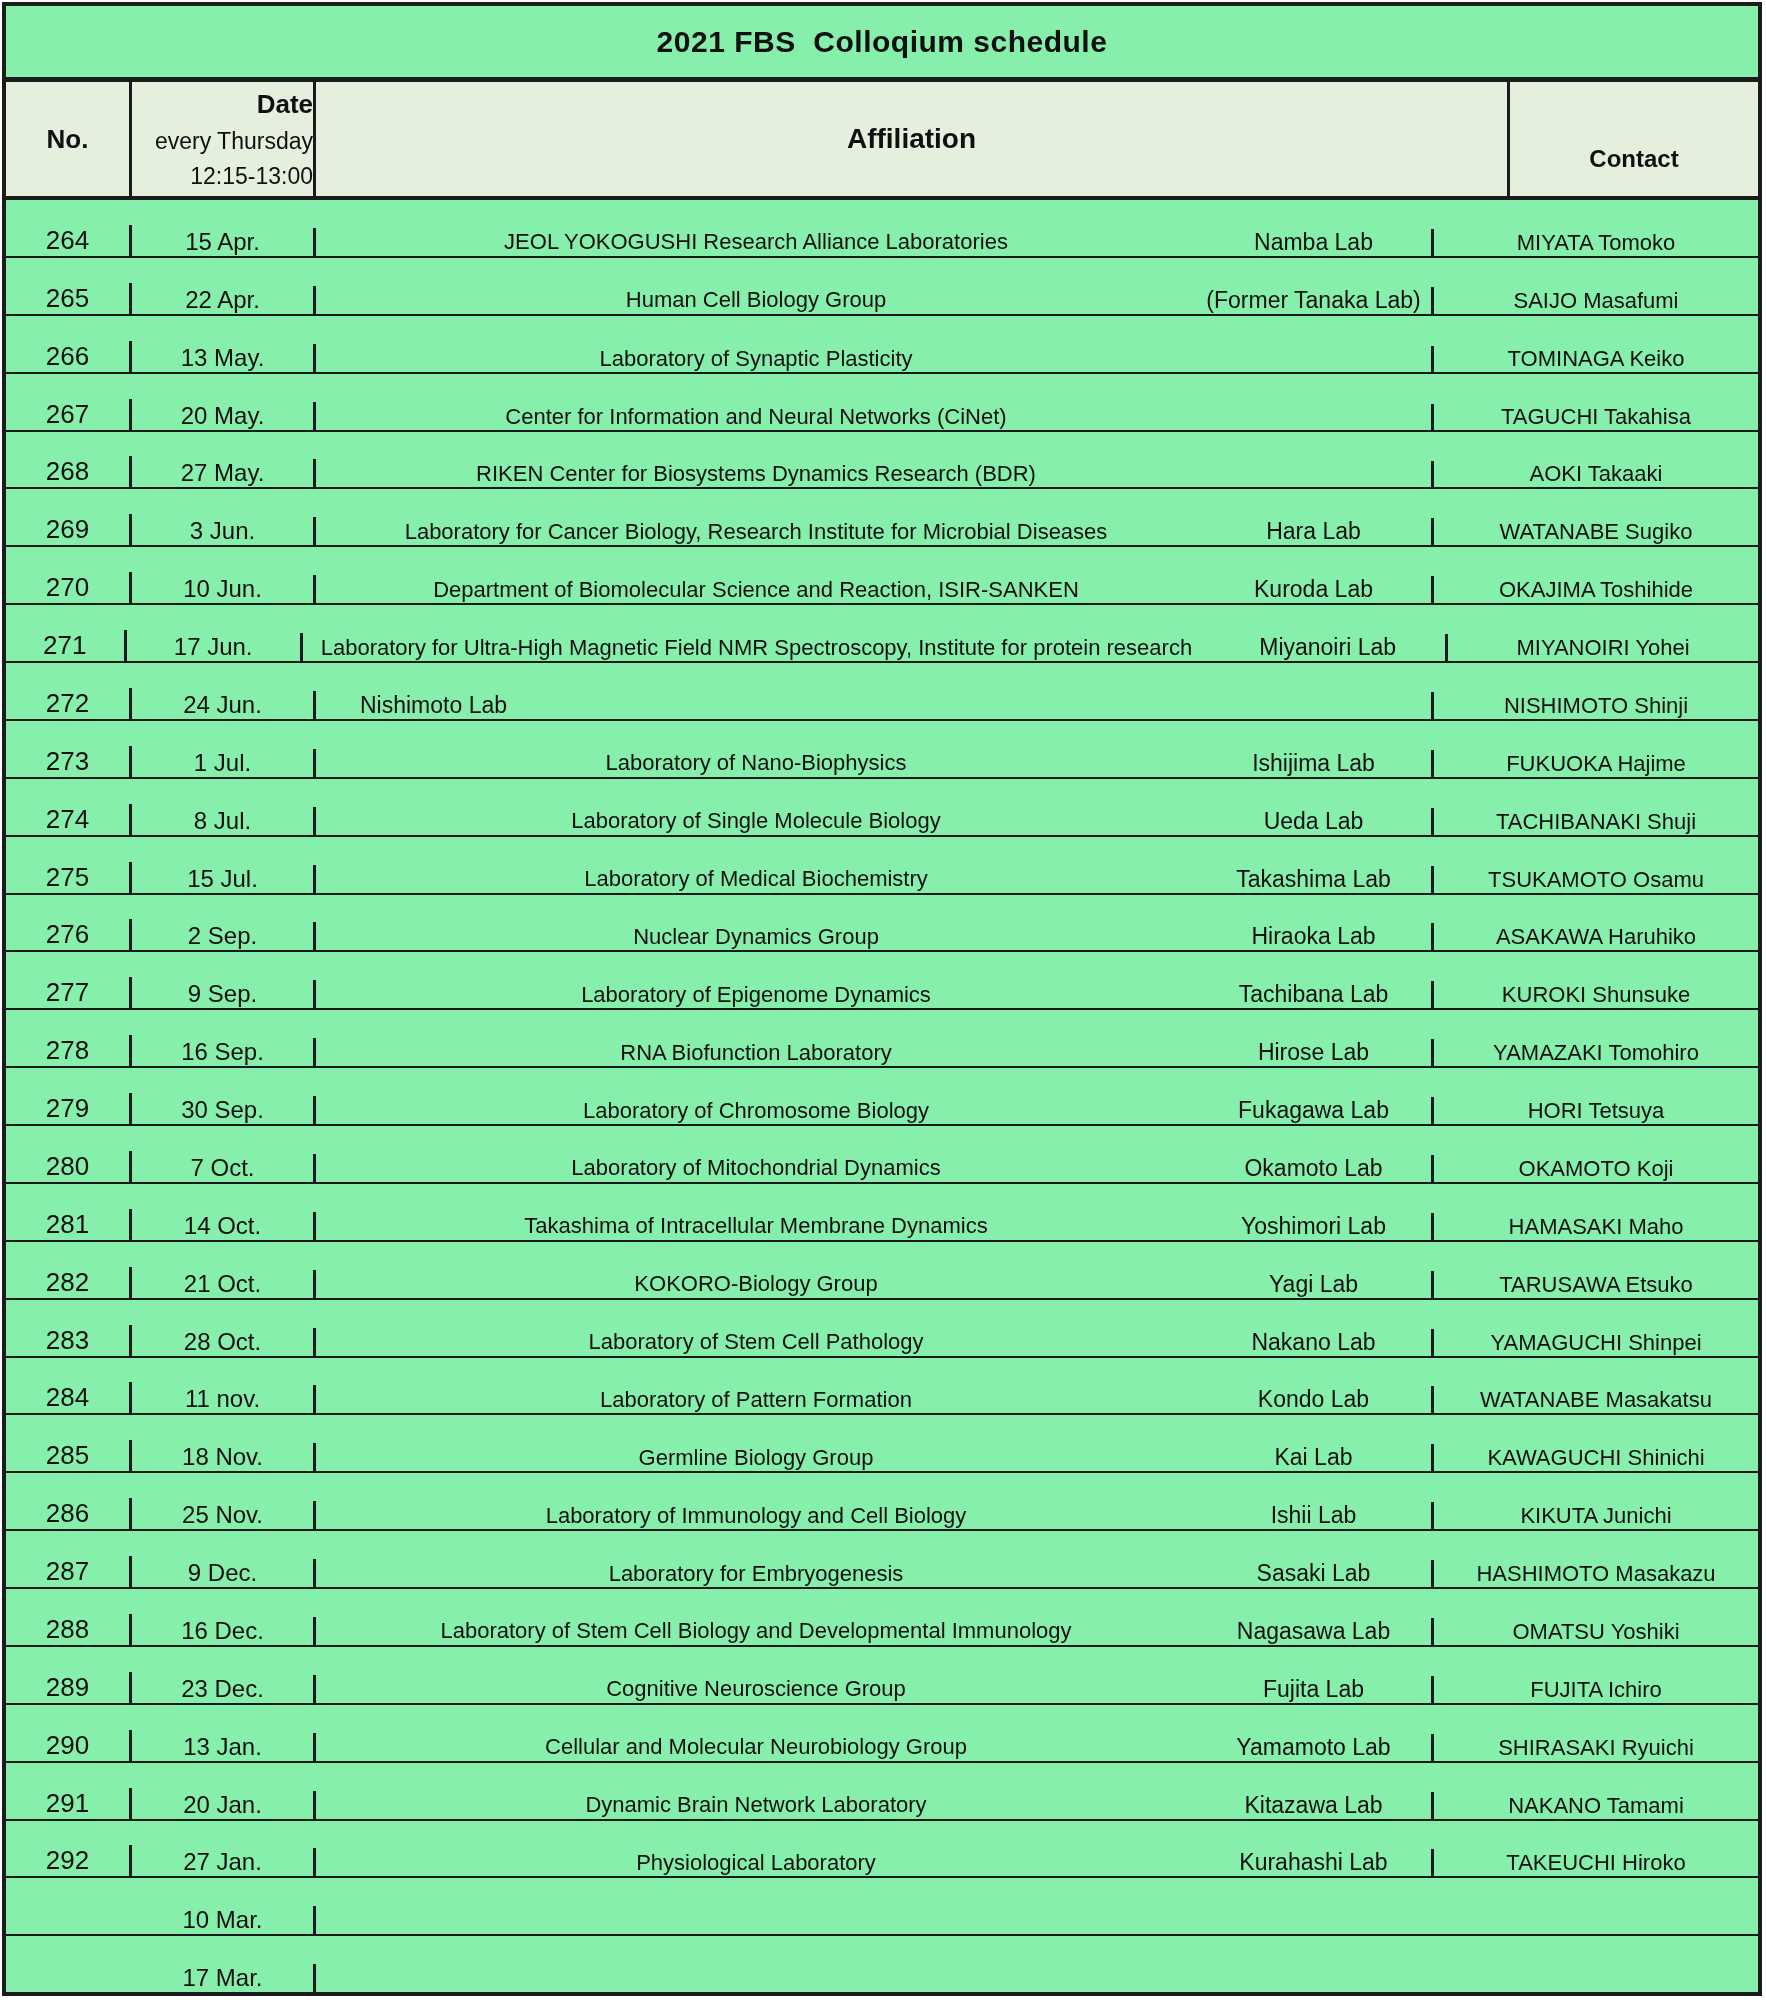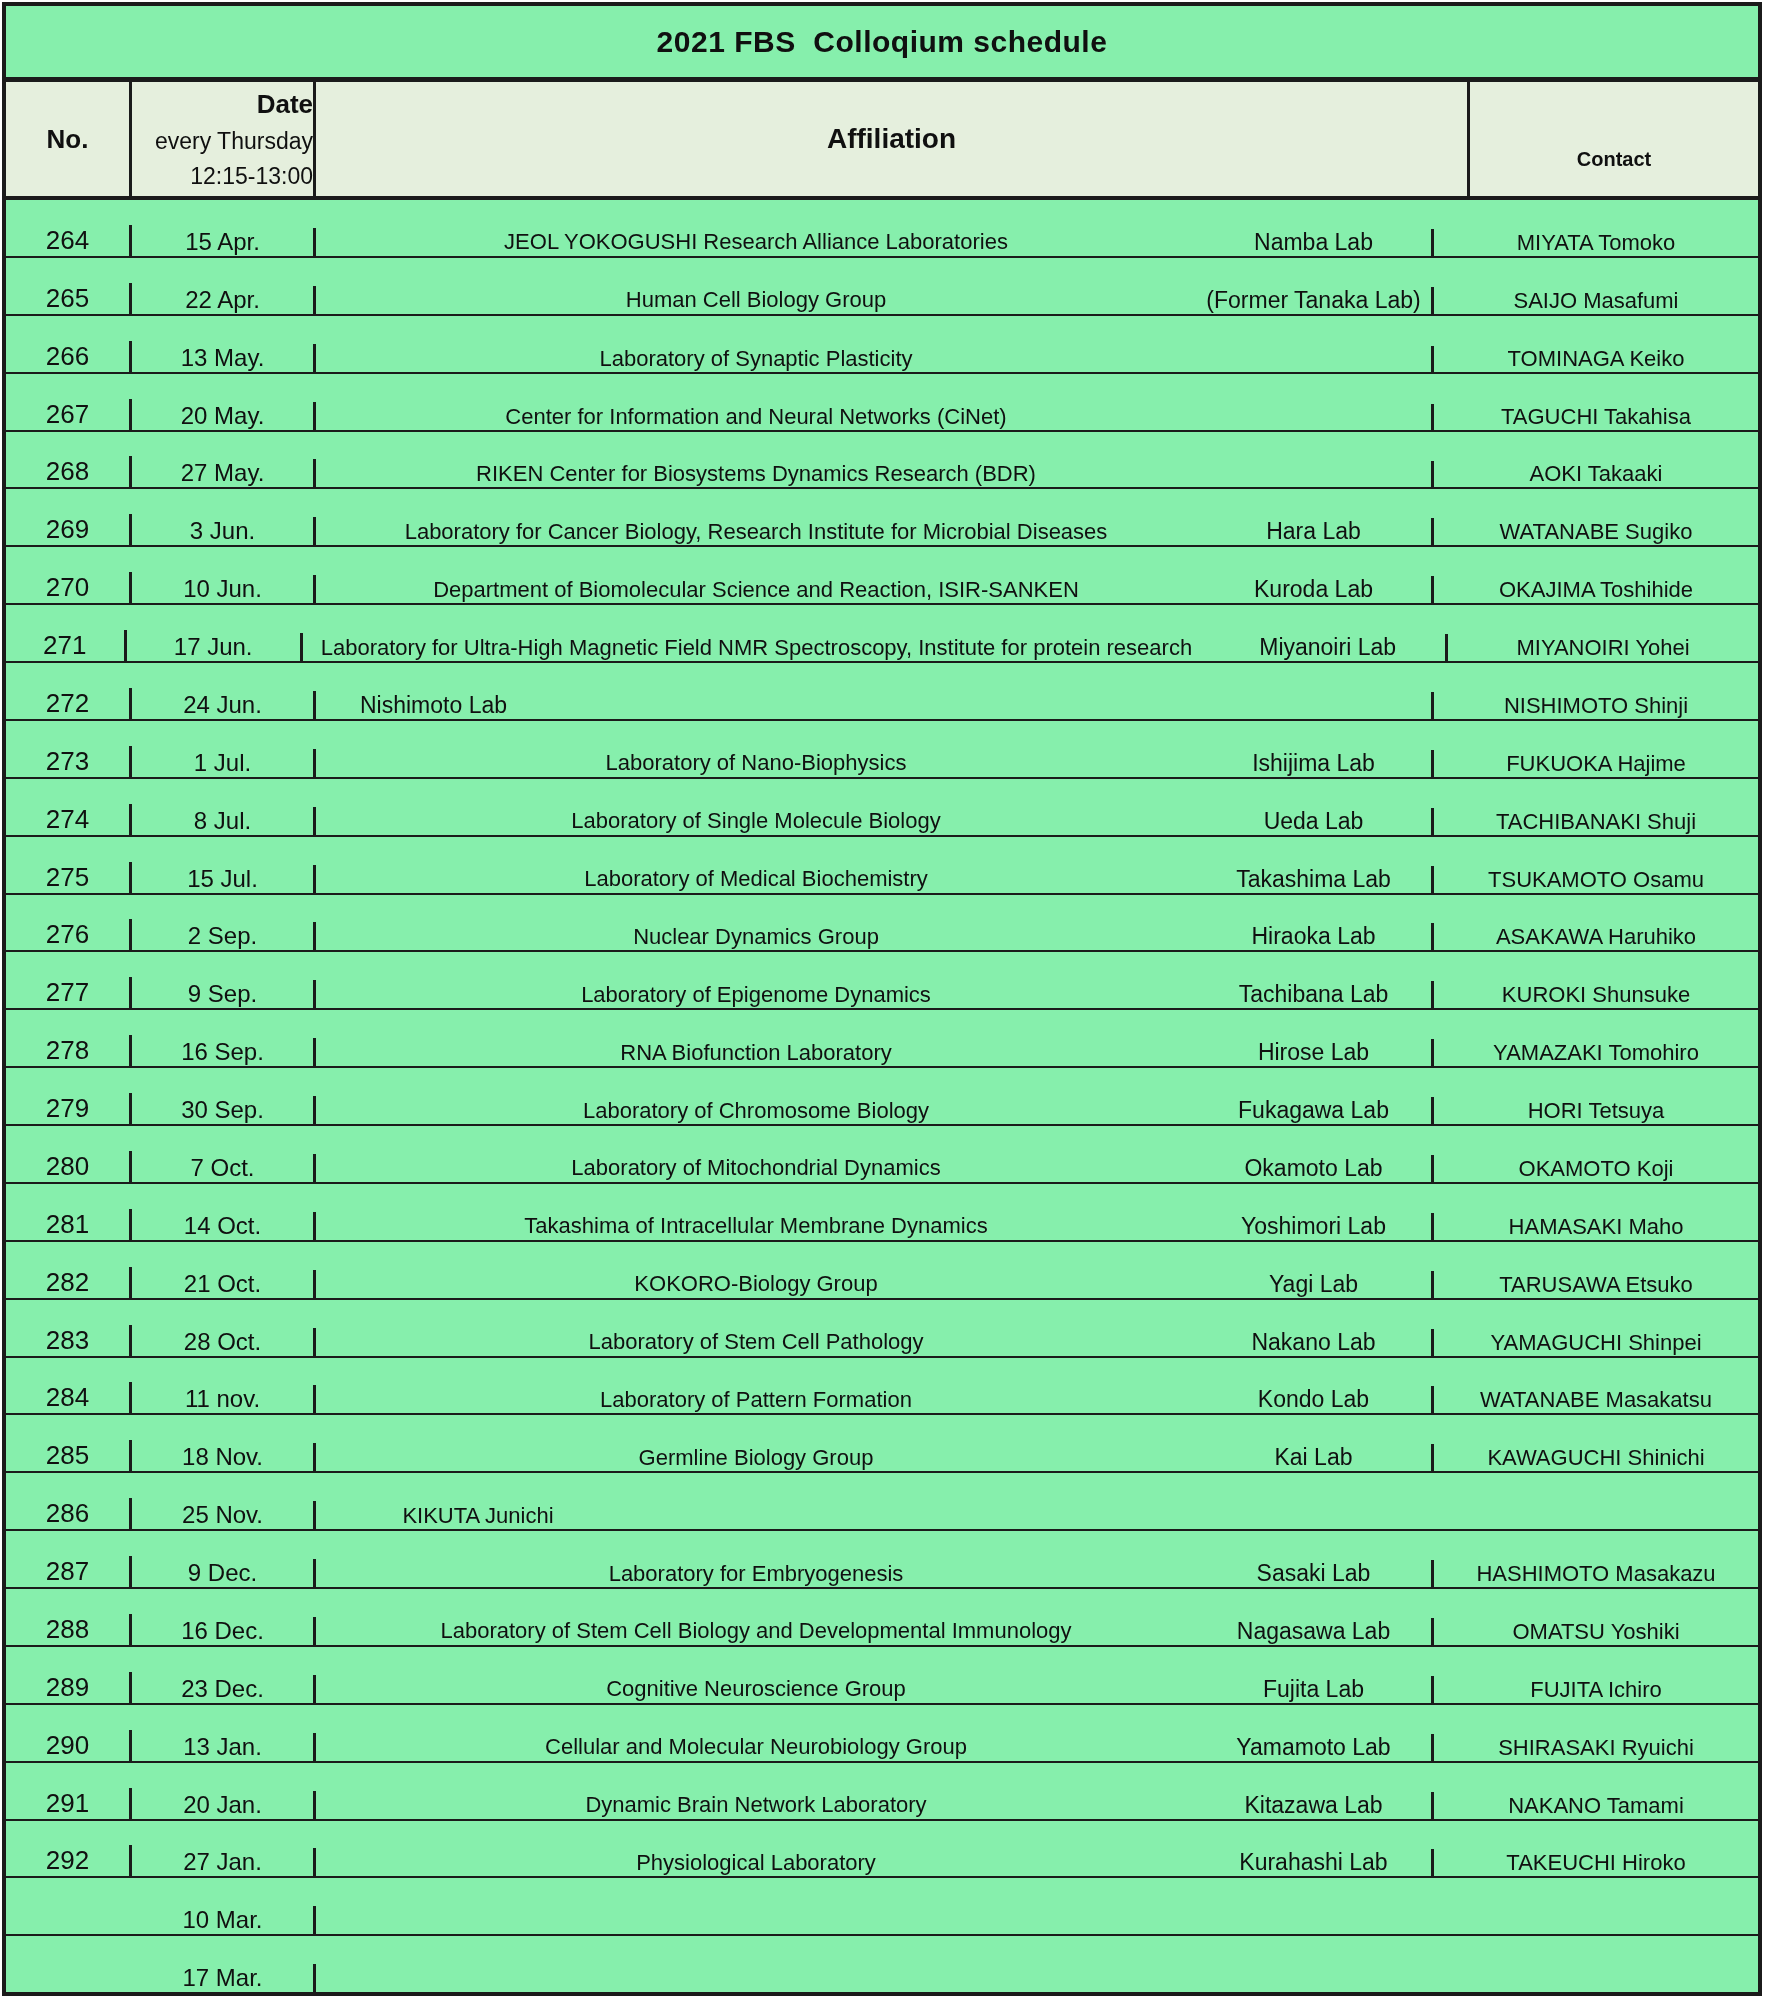--- a/index.html
+++ b/index.html
@@ -36,21 +36,21 @@
   }
   .hcell{
     display:flex; flex-direction:column; align-items:center; justify-content:center;
     font-weight:bold;
   }
   .h-no{ width:126px; border-right:3px solid var(--border); font-size:26px; }
   .h-date{ width:184px; border-right:3px solid var(--border); line-height:1.5;align-items:flex-end; }
   .h-date .l1{ font-size:26px; font-weight:bold; }
   .h-date .l2, .h-date .l3{ font-size:23px; font-weight:normal; white-space:nowrap; }
   .h-aff{ flex:1 1 auto; border-right:3px solid var(--border); font-size:28px; }
-  .h-contact{ width:288px; font-size:20px;margin-top:40px; }
+  .h-contact{ width:248px; font-size:24px;margin-top:40px; }
 
   .tbody{ flex:1 1 auto; display:flex; flex-direction:column; min-height:0; }
   .row{
     flex:1 1 0; min-height:0;
     display:flex; align-items:flex-end;
     border-bottom:2px solid var(--border);
   }
   .row:last-child{ border-bottom:none; }
   .cell{
     display:flex; align-items:center; justify-content:center;
@@ -281,20 +281,24 @@
     <div class="cell c-date">18 Nov.</div>
     <div class="c-aff">
       <div class="aff-main">Germline Biology Group</div>
       <div class="aff-lab">Kai Lab</div>
     </div>
     <div class="cell c-contact">KAWAGUCHI Shinichi</div>
   </div>
       <div class="row">
     <div class="cell c-no">286</div>
     <div class="cell c-date">25 Nov.</div>
+    <div class="c-aff">
+      <div class="aff-main">Laboratory of Immunology and Cell Biology</div>
+      <div class="aff-lab">Ishii Lab</div>
+    </div>
     <div class="cell c-contact">KIKUTA Junichi</div>
   </div>
       <div class="row">
     <div class="cell c-no">287</div>
     <div class="cell c-date">9 Dec.</div>
     <div class="c-aff">
       <div class="aff-main">Laboratory for Embryogenesis</div>
       <div class="aff-lab">Sasaki Lab</div>
     </div>
     <div class="cell c-contact">HASHIMOTO Masakazu</div>

